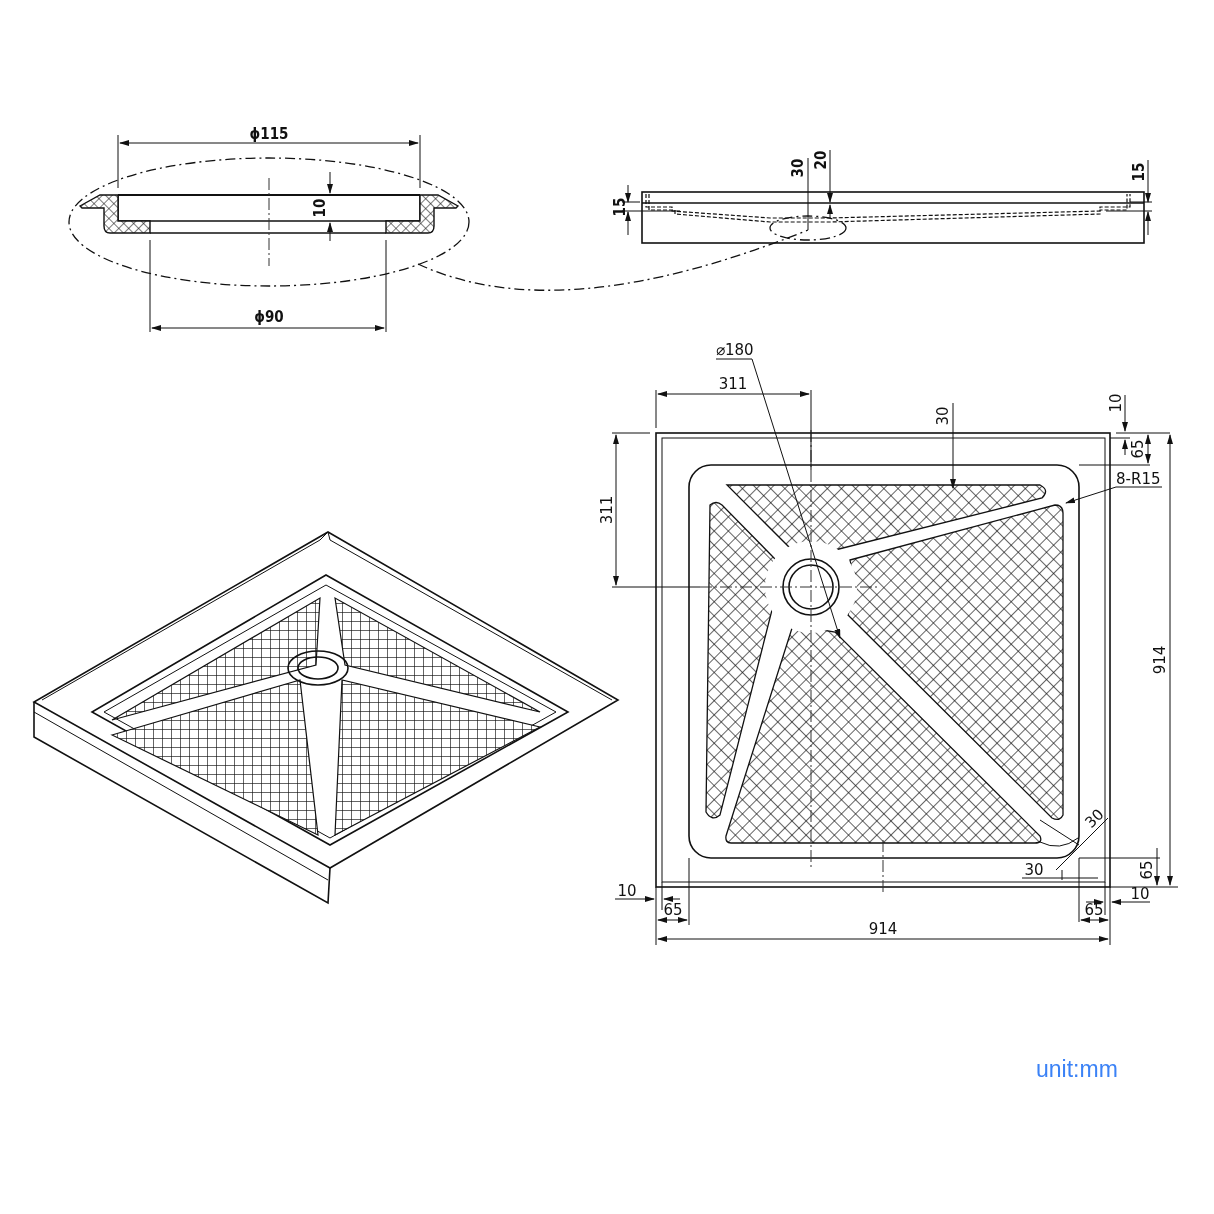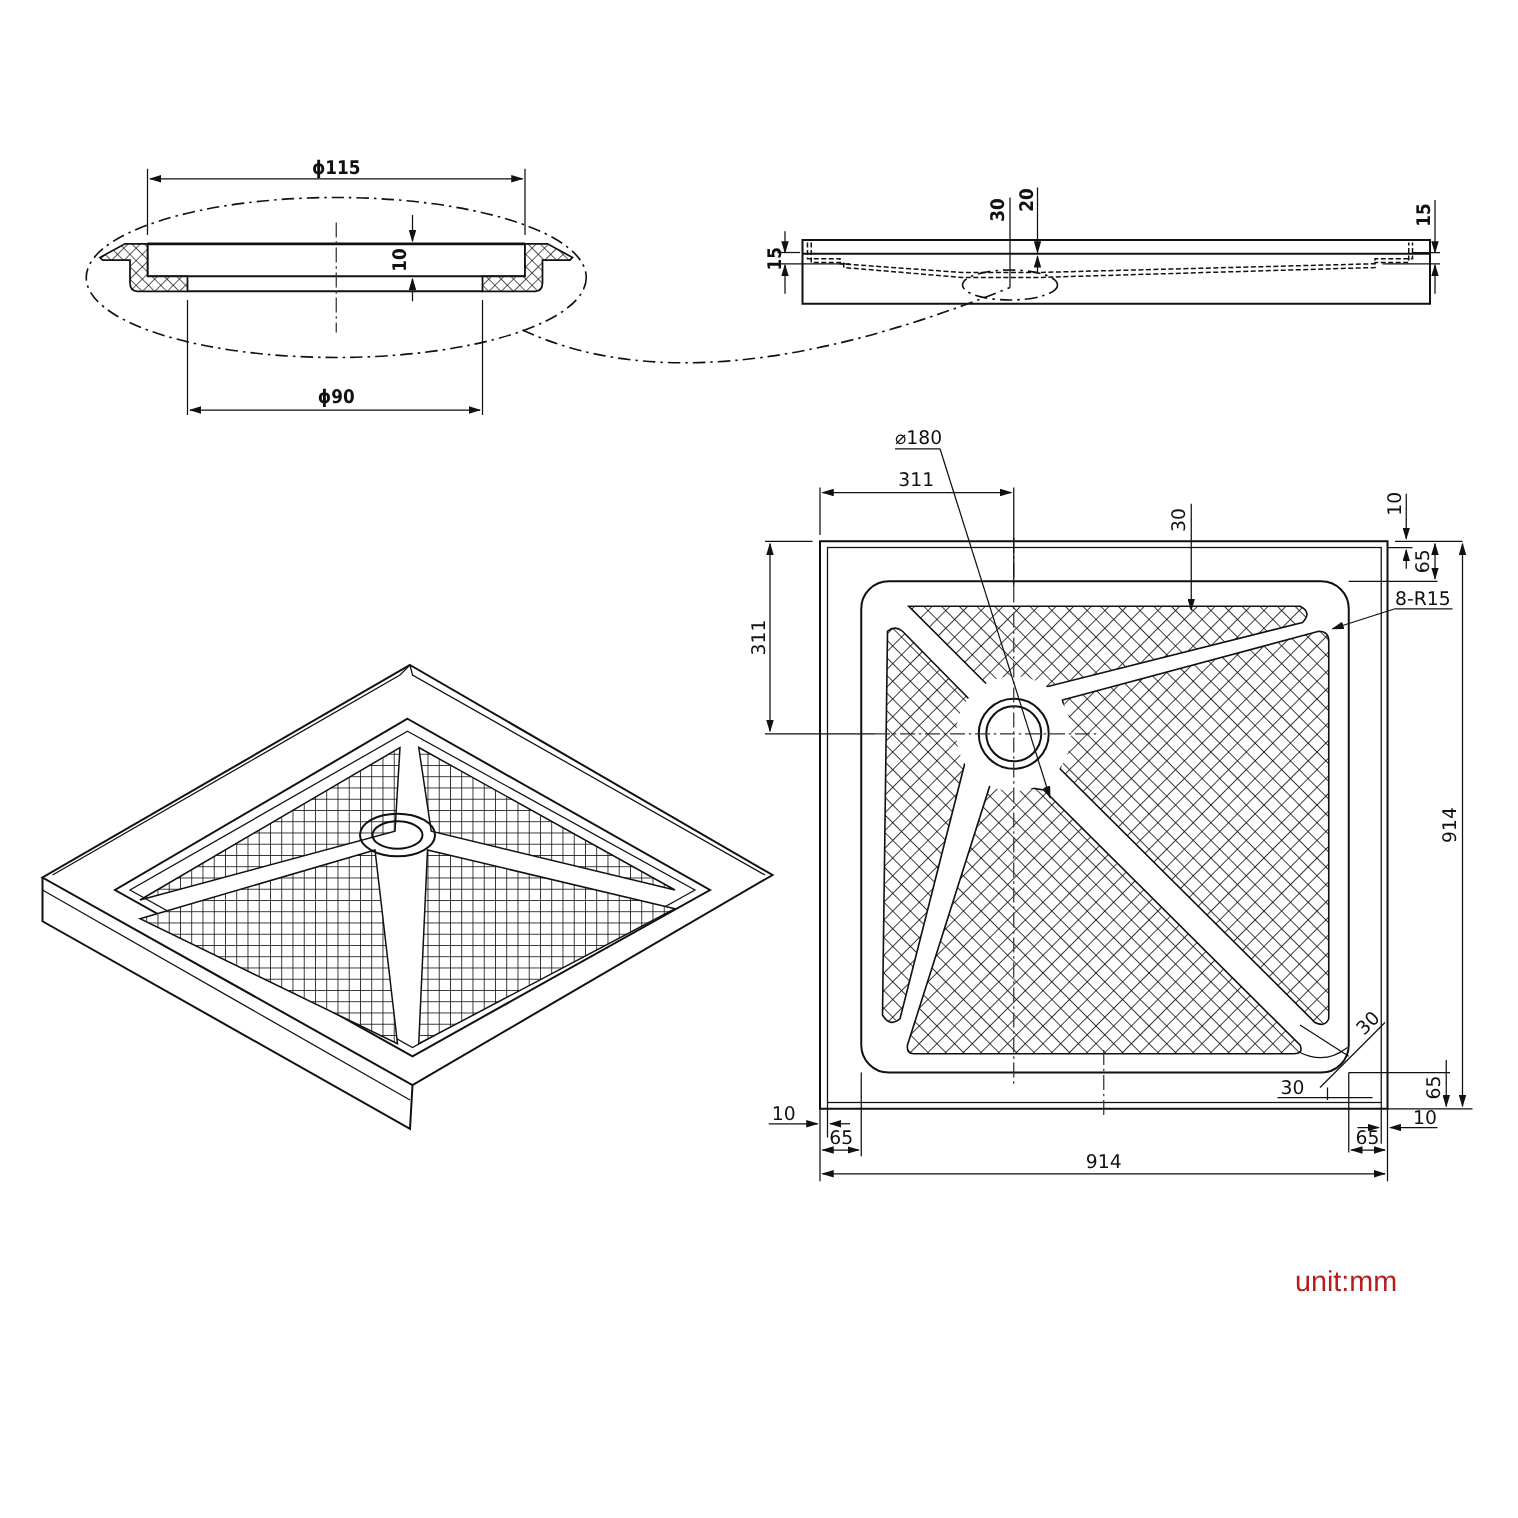--- a/index.html
+++ b/index.html
@@ -1,20 +1,20 @@
 <!DOCTYPE html>
 <html><head>
 <meta charset="utf-8">
 <style>
   html, body { margin:0; padding:0; background:#ffffff; }
   body { width:1214px; height:1214px; position:relative; overflow:hidden; font-family:"DejaVu Sans", sans-serif; }
   svg.drawing { position:absolute; left:0; top:0; width:1214px; height:1214px; }
   .dim { font-family:"DejaVu Sans Condensed","DejaVu Sans", sans-serif; font-weight:bold; font-size:15px; fill:#111; }
   .dimr { font-family:"DejaVu Sans", sans-serif; font-size:15px; fill:#111; }
-  .unit { position:absolute; left:1036px; top:1012px; font-family:"Liberation Sans", sans-serif; font-size:23px; color:#b91c1c; }
+  .unit { position:absolute; left:1036px; top:1056px; font-family:"Liberation Sans", sans-serif; font-size:23px; color:#3b82f6; }
   .ln { stroke:#111; stroke-width:1.6; fill:none; }
   .thin { stroke:#111; stroke-width:1; fill:none; }
   .thick { stroke:#111; stroke-width:2.2; fill:none; }
   .dash { stroke:#111; stroke-width:1.3; fill:none; stroke-dasharray:10 4 2 4; }
   .hid { stroke:#111; stroke-width:1.2; fill:none; stroke-dasharray:4 2; }
   .center { stroke:#333; stroke-width:1; fill:none; stroke-dasharray:12 3 2 3; }
 </style>
 </head>
 <body>
 

